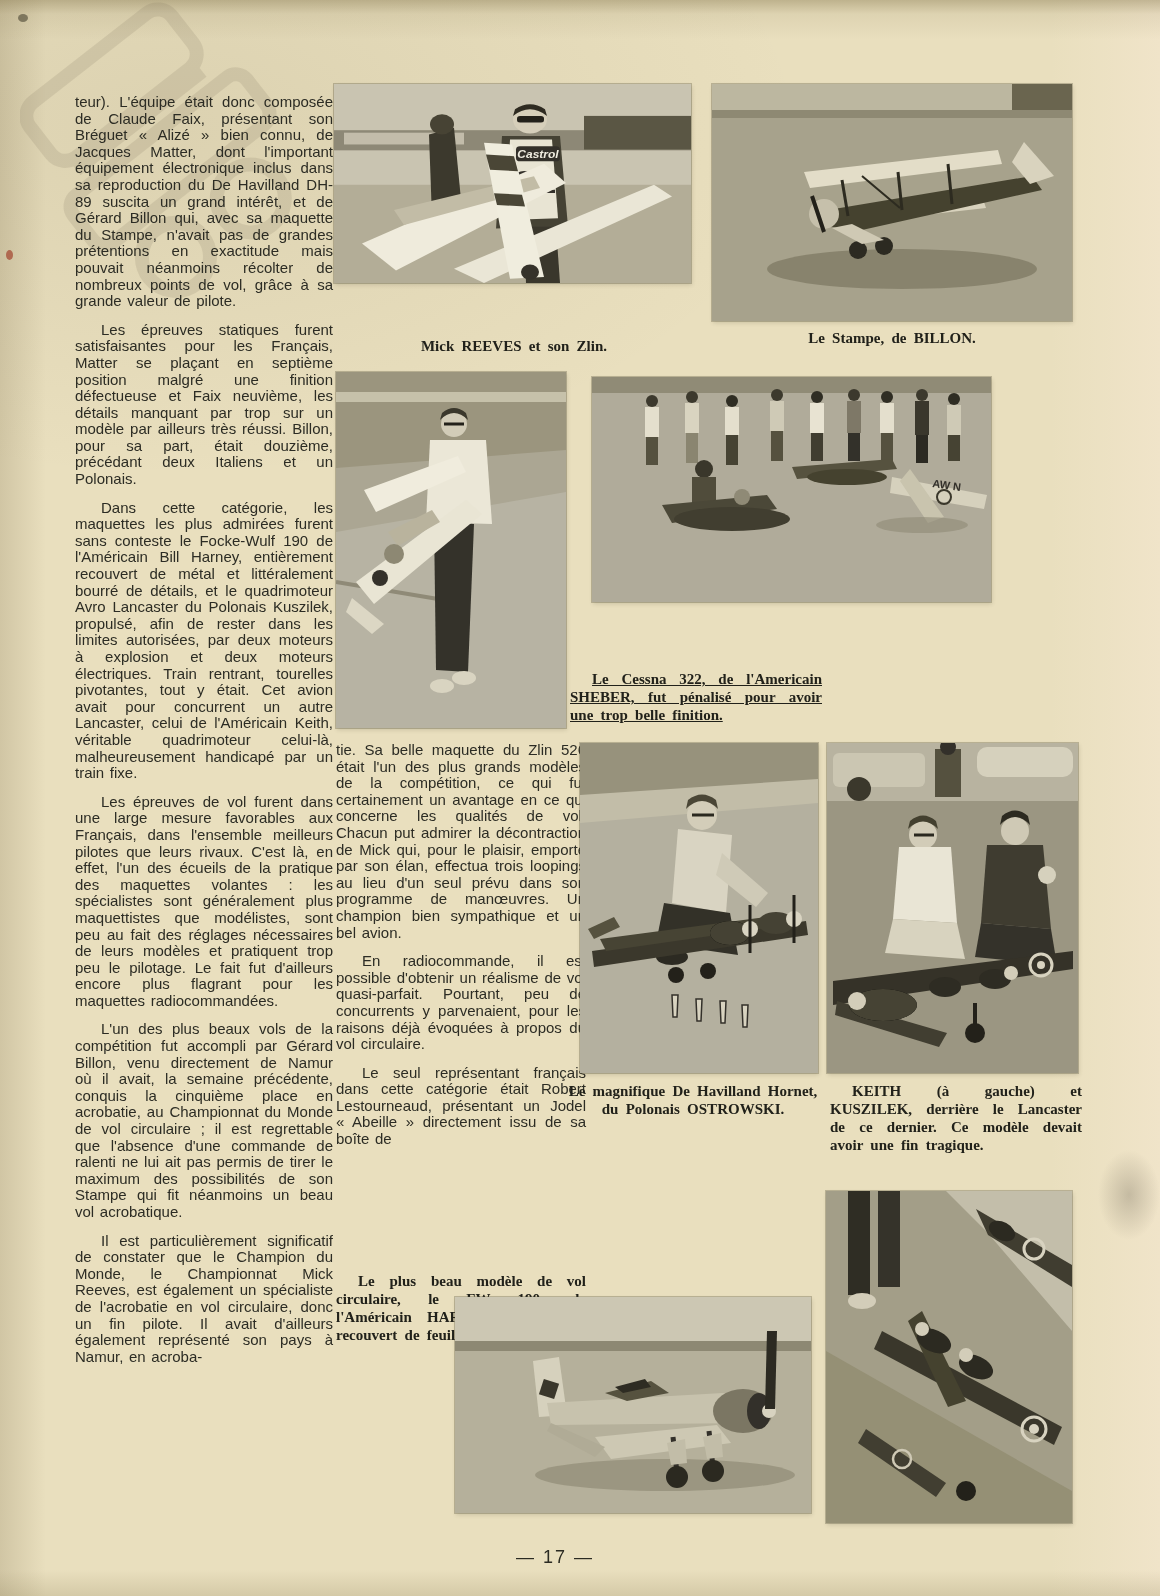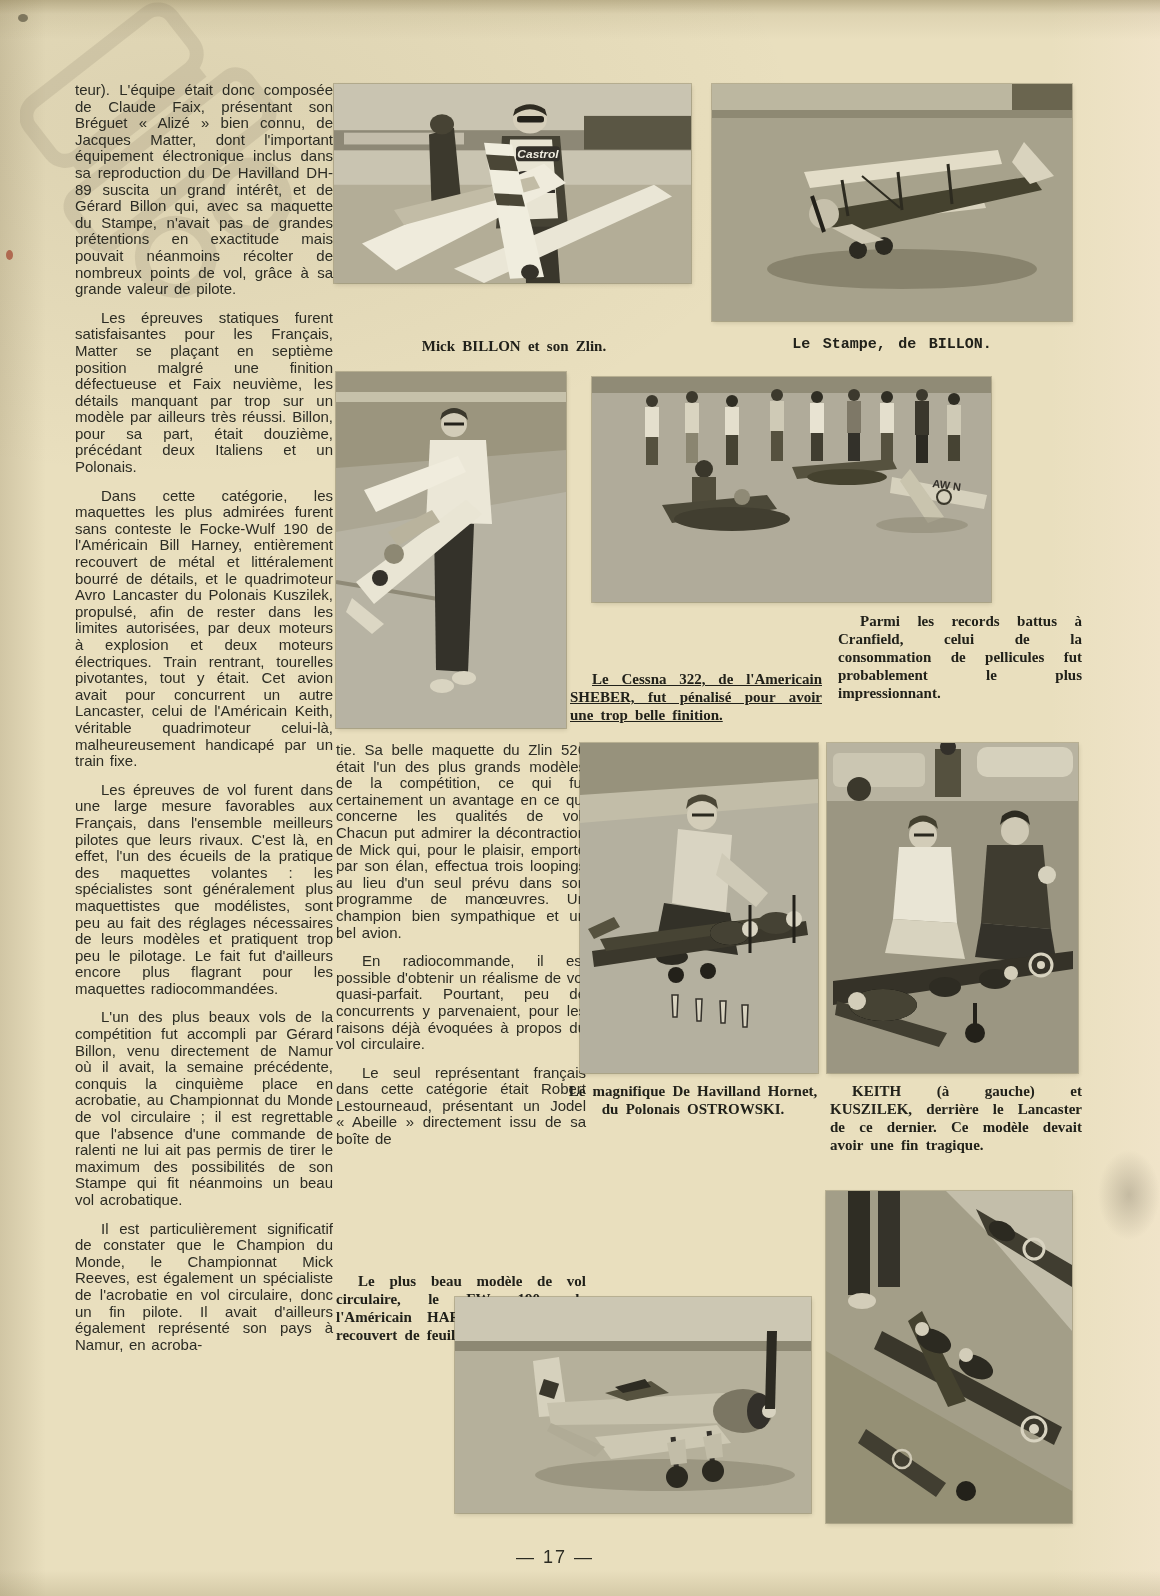--- a/index.html
+++ b/index.html
@@ -12,21 +12,21 @@
       linear-gradient(270deg, rgba(246,232,210,.55) 0px, rgba(246,232,210,.25) 55px, rgba(246,232,210,0) 110px),
       radial-gradient(900px 500px at 15% 8%, rgba(105,95,60,.10), rgba(105,95,60,0) 70%),
       #e9dfbe;
     font-family:"Liberation Sans", sans-serif;
     color:#2a2a22;
   }
   .col{position:absolute;}
   .col p{margin:0 0 12px 0;text-align:justify;font-size:15px;line-height:16.6px;
          word-spacing:1.5px;color:#2c2c24;}
   .col p.ind{text-indent:26px;}
-  .col-left{left:75px;top:82px;width:258px;}
+  .col-left{left:75px;top:94px;width:258px;}
   .col-mid{left:336px;top:742px;width:250px;}
   .photo{position:absolute;background:#b7b2a1;box-shadow:0 0 0 1px rgba(70,64,44,.28), 1px 2px 4px rgba(70,64,44,.18);}
   .photo svg{display:block;width:100%;height:100%;}
   .cap{position:absolute;font-family:"Liberation Serif", serif;font-weight:bold;
        font-size:15px;line-height:18px;color:#21211a;word-spacing:3.5px;}
   .cap.center{text-align:center;}
   .cap.just{text-align:justify;text-indent:22px;}
   .cap .l2{display:block;text-align:center;text-indent:0;}
   .pageno{position:absolute;left:455px;top:1547px;width:200px;text-align:center;
           font-size:18px;letter-spacing:2px;color:#2b2b22;}
@@ -114,22 +114,22 @@
       <line x1="236" y1="80" x2="240" y2="120" stroke="#2d2b20" stroke-width="3"></line>
       <line x1="150" y1="92" x2="188" y2="124" stroke="#2d2b20" stroke-width="2"></line>
       <circle cx="112" cy="130" r="15" fill="#c6c0ab"></circle>
       <line x1="100" y1="112" x2="112" y2="148" stroke="#23211a" stroke-width="4"></line>
       <circle cx="146" cy="166" r="9" fill="#2c2a21"></circle>
       <circle cx="172" cy="162" r="9" fill="#2c2a21"></circle>
       <polygon points="120,144 150,160 172,156 140,140" fill="#cfc9b4"></polygon>
     </svg>
   </div>
 
-  <div class="cap center" style="left:354px;top:337px;width:320px;">Mick BILLON et son Zlin.</div>
-  <div class="cap center" style="left:730px;top:336px;width:324px;font-family:Liberation Mono, monospace;">Le Stampe, de BILLON.</div>
+  <div class="cap center" style="left:354px;top:337px;width:320px;">Mick REEVES et son Zlin.</div>
+  <div class="cap center" style="left:730px;top:329px;width:324px;">Le Stampe, de BILLON.</div>
 
   <div class="photo" style="left:336px;top:372px;width:230px;height:356px;">
     <svg viewBox="0 0 230 356" preserveAspectRatio="none">
       <rect width="230" height="356" fill="#b7b3a3"></rect>
       <rect width="230" height="96" fill="#9b957e"></rect>
       <rect y="20" width="230" height="10" fill="#c6c1aa"></rect>
       <polygon points="0,96 230,78 230,120 0,160" fill="#aba693"></polygon>
       <line x1="0" y1="210" x2="120" y2="230" stroke="#8f8a77" stroke-width="4"></line>
       <circle cx="118" cy="52" r="13" fill="#d2ccb8"></circle>
       <path d="M104,48 q14,-14 28,0 l-2,-7 q-12,-10 -24,0 z" fill="#3a372b"></path>
@@ -206,21 +206,20 @@
       <polygon points="200,90 300,82 305,92 205,102" fill="#56523f"></polygon>
       <ellipse cx="255" cy="100" rx="40" ry="8" fill="#45422f"></ellipse>
       <polygon points="300,100 395,118 392,132 298,116" fill="#d6d1bd"></polygon>
       <polygon points="318,92 352,140 336,146 308,104" fill="#c9c4ae"></polygon>
       <circle cx="352" cy="120" r="7" fill="none" stroke="#3a372b" stroke-width="2"></circle>
       <text x="340" y="110" font-family="Liberation Sans, sans-serif" font-size="11" font-weight="bold" fill="#33302a" transform="rotate(8 340 110)">AW N</text>
       <ellipse cx="330" cy="148" rx="46" ry="8" fill="#8f8a77" opacity=".6"></ellipse>
     </svg>
   </div>
 
-  <div class="cap just" style="left:838px;top:612px;width:244px;">Parmi les records battus à Cranfield, celui de la consommation de pellicules fut probablement le plus impressionnant.</div>
   <div class="cap just" style="left:570px;top:670px;width:252px;text-decoration:underline;">Le Cessna 322, de l'Americain SHEBER, fut pénalisé pour avoir une trop belle finition.</div>
 
   <div class="photo" style="left:580px;top:743px;width:238px;height:330px;">
     <svg viewBox="0 0 238 330" preserveAspectRatio="none">
       <rect width="238" height="330" fill="#b4b09f"></rect>
       <rect width="238" height="52" fill="#97927c"></rect>
       <polygon points="0,52 238,36 238,60 0,80" fill="#c2bda8"></polygon>
       <circle cx="122" cy="72" r="15" fill="#d3cdb9"></circle>
       <path d="M106,66 q16,-16 32,0 l-2,-9 q-14,-11 -28,0 z" fill="#4a4636"></path>
       <line x1="112" y1="72" x2="134" y2="72" stroke="#2a281f" stroke-width="3"></line>

